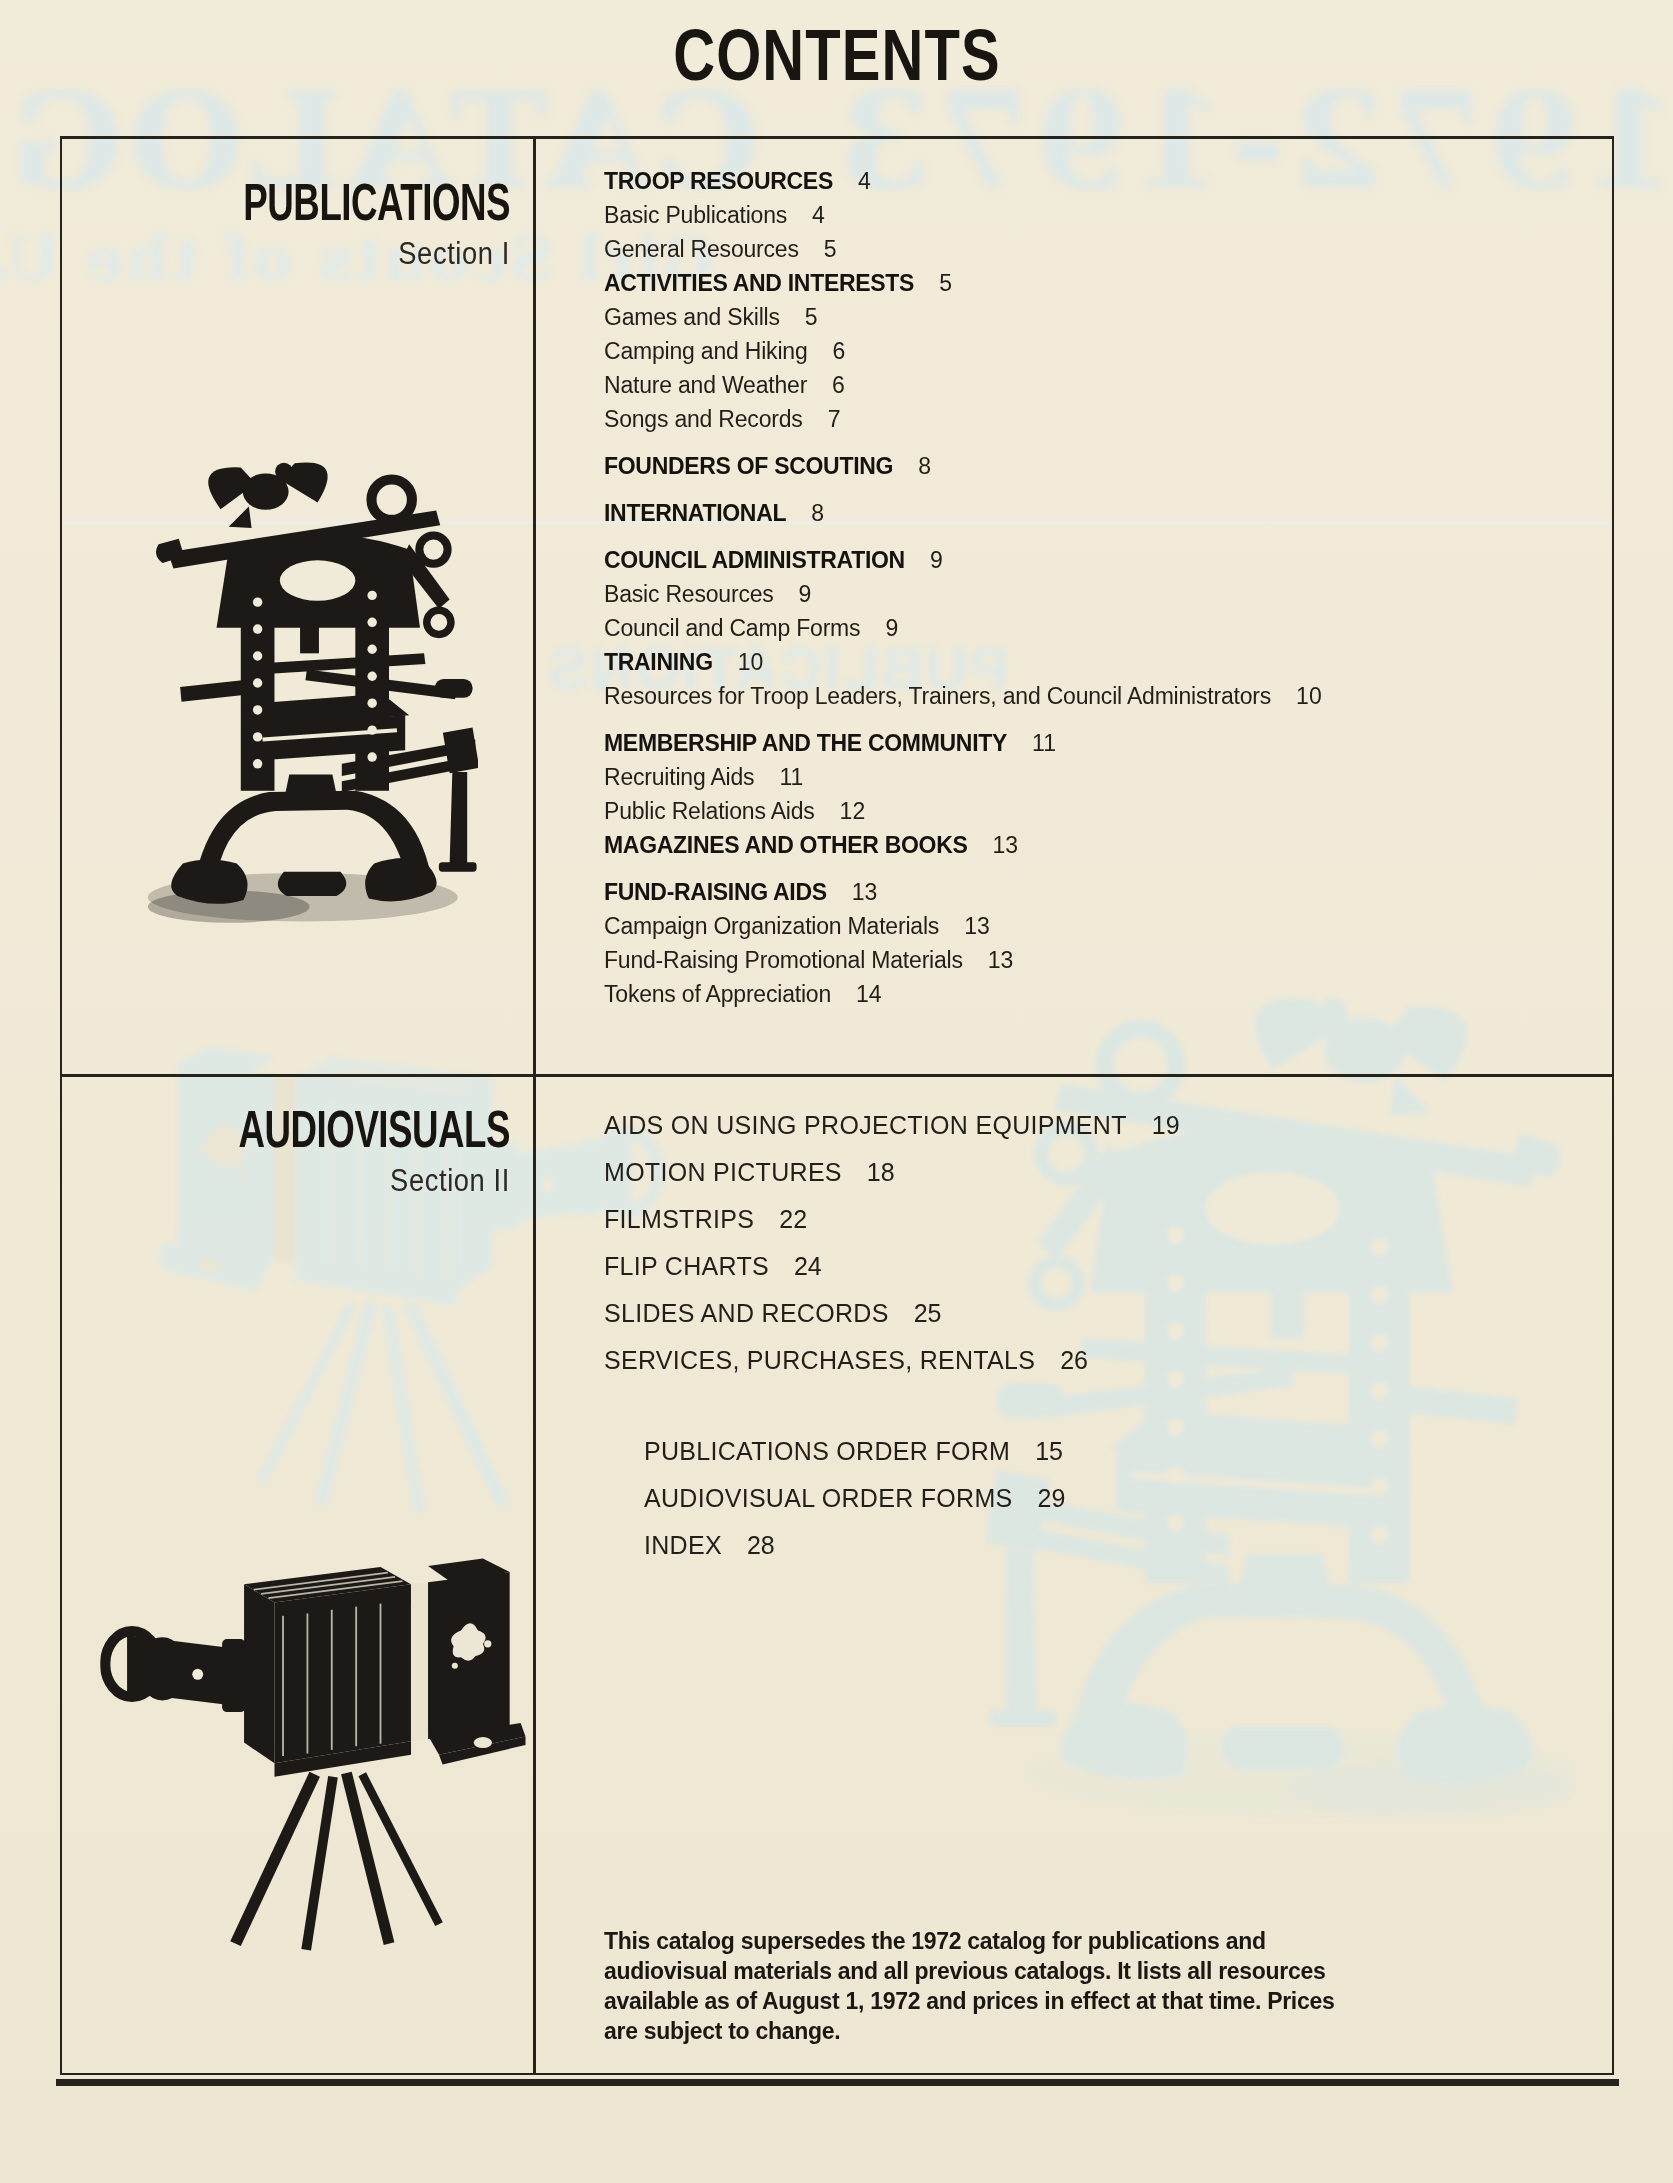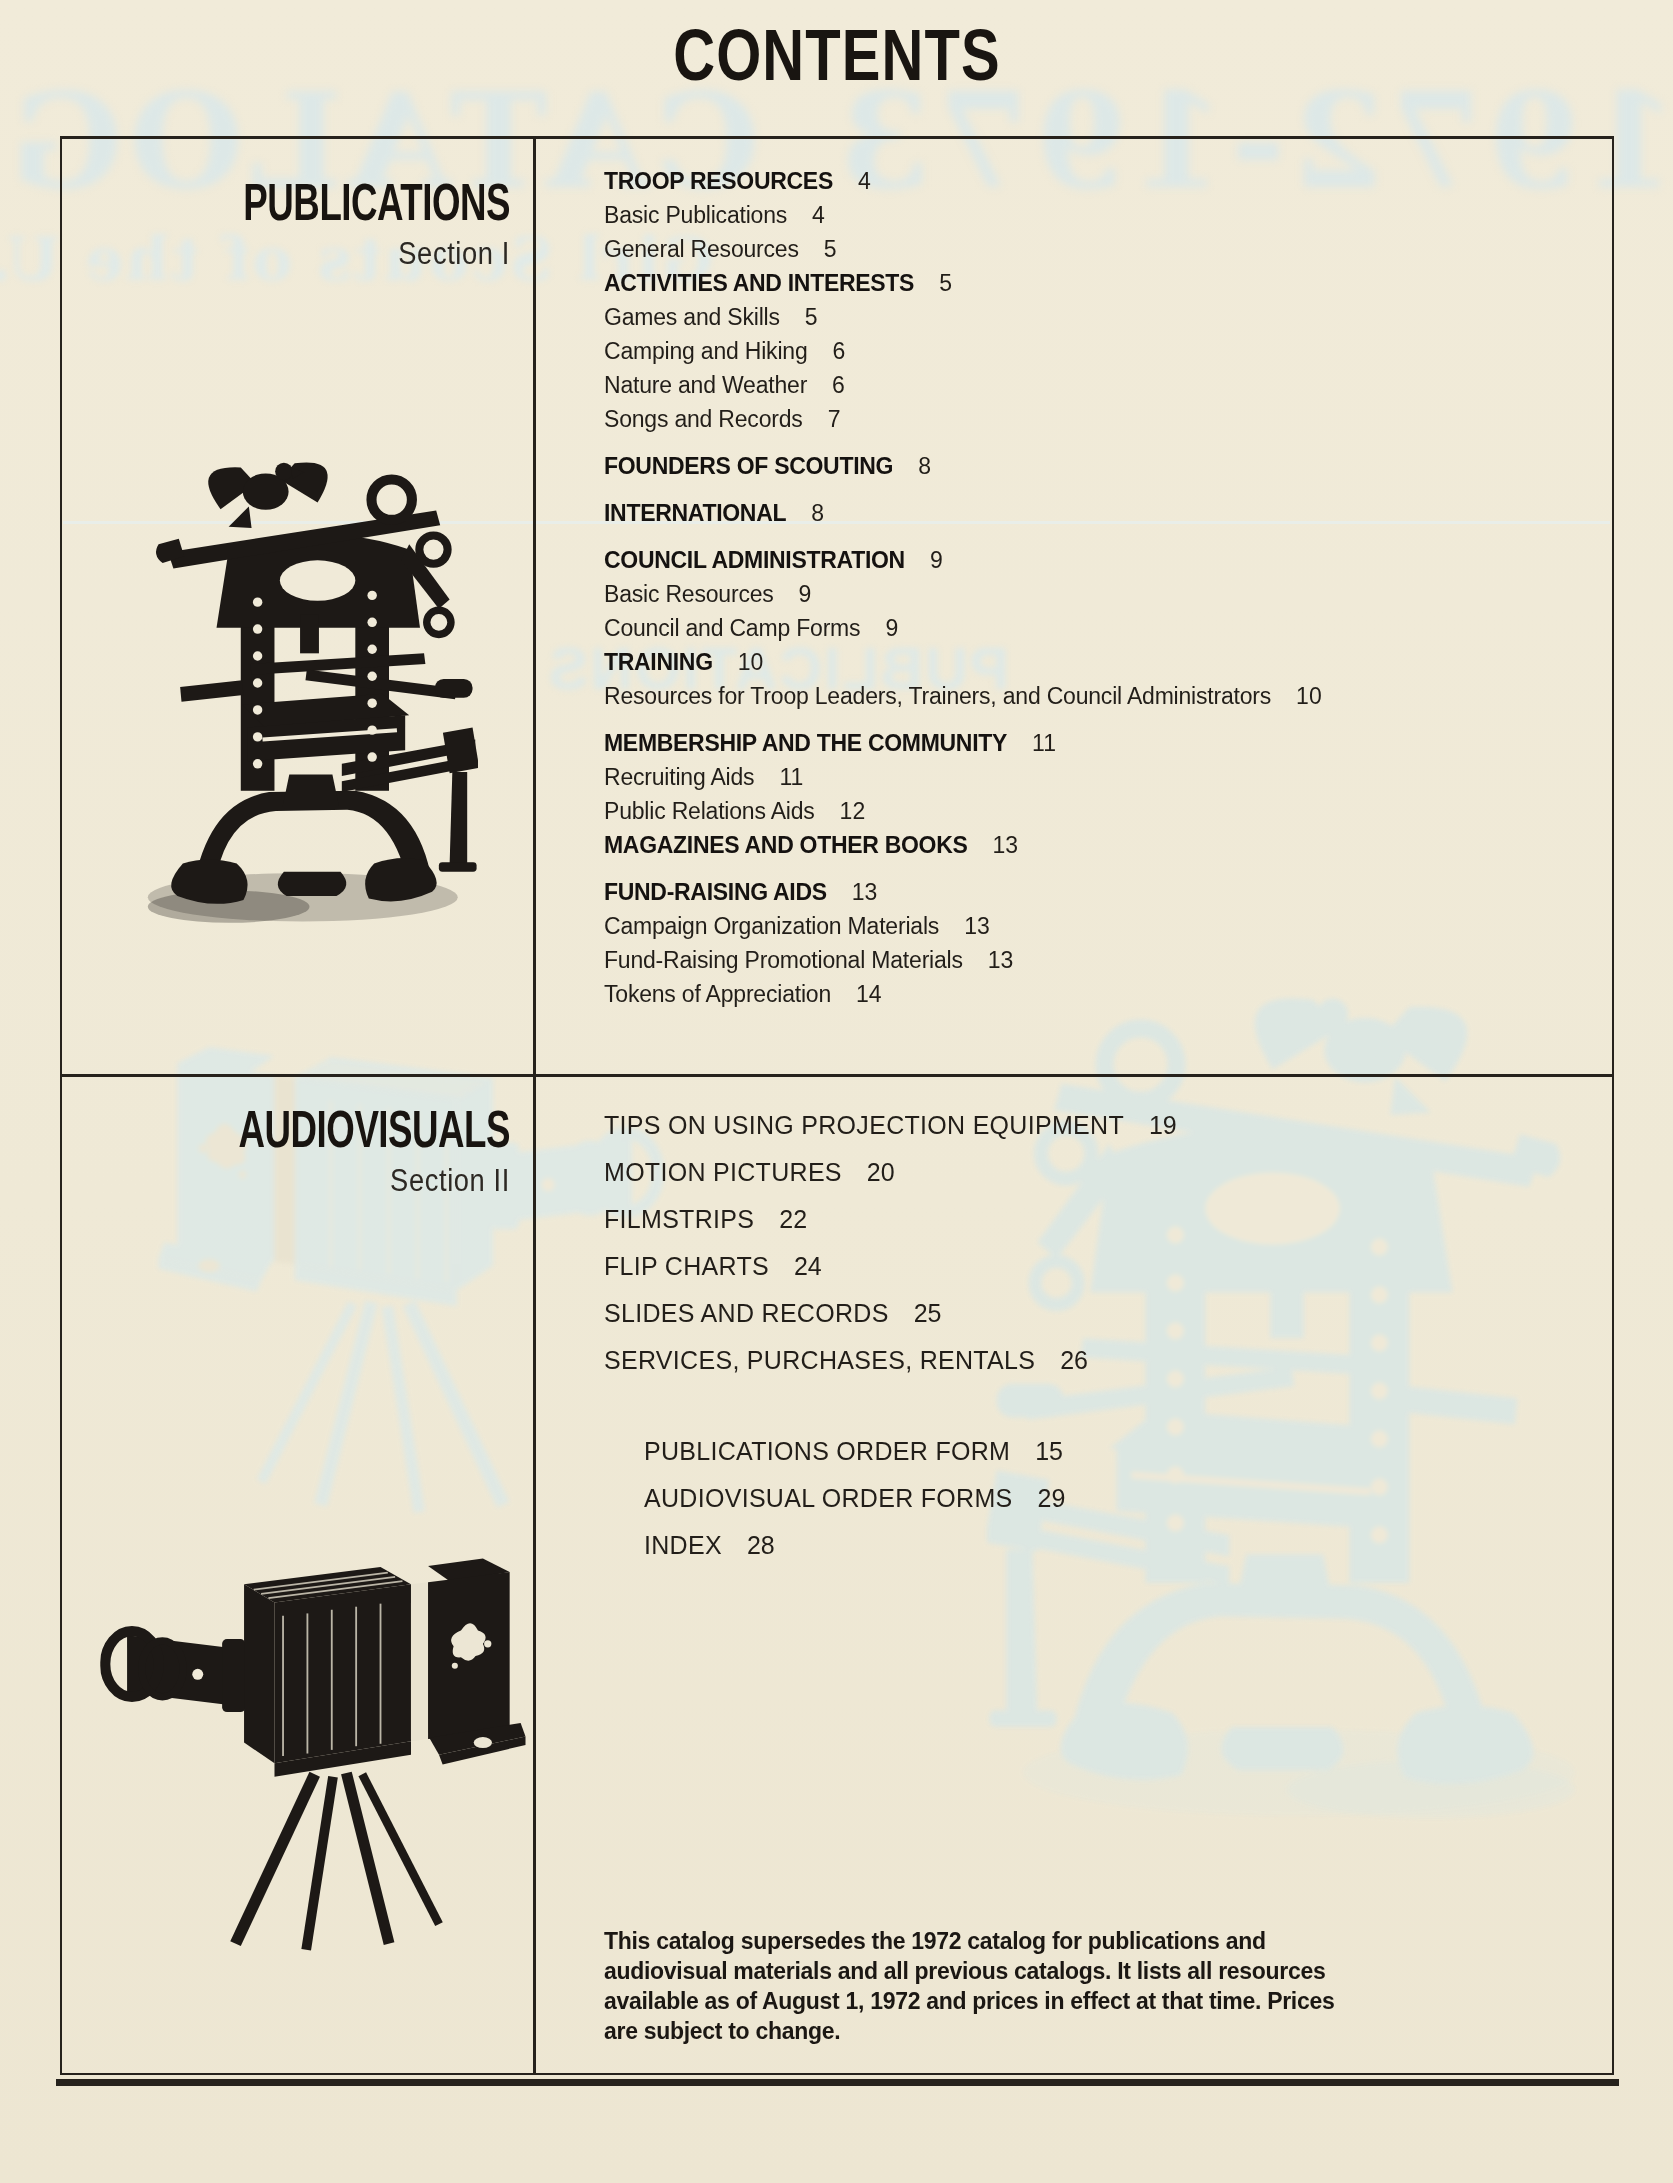--- a/index.html
+++ b/index.html
@@ -289,24 +289,24 @@
         <span class="lbl">Fund-Raising Promotional Materials</span><span class="pg">13</span>
       </div>
       <div class="row">
         <span class="lbl">Tokens of Appreciation</span><span class="pg">14</span>
       </div>
     </div>
 
   <div class="toc toc2">
 
   <div class="row">
-        <span class="lbl">TIPS ON USING PROJECTION EQUIPMENT</span><span class="pg">19</span>
-      </div>
-      <div class="row">
-        <span class="lbl">MOTION PICTURES</span><span class="pg">20</span>
+        <span class="lbl">AIDS ON USING PROJECTION EQUIPMENT</span><span class="pg">19</span>
+      </div>
+      <div class="row">
+        <span class="lbl">MOTION PICTURES</span><span class="pg">18</span>
       </div>
       <div class="row">
         <span class="lbl">FILMSTRIPS</span><span class="pg">22</span>
       </div>
       <div class="row">
         <span class="lbl">FLIP CHARTS</span><span class="pg">24</span>
       </div>
       <div class="row">
         <span class="lbl">SLIDES AND RECORDS</span><span class="pg">25</span>
       </div>

